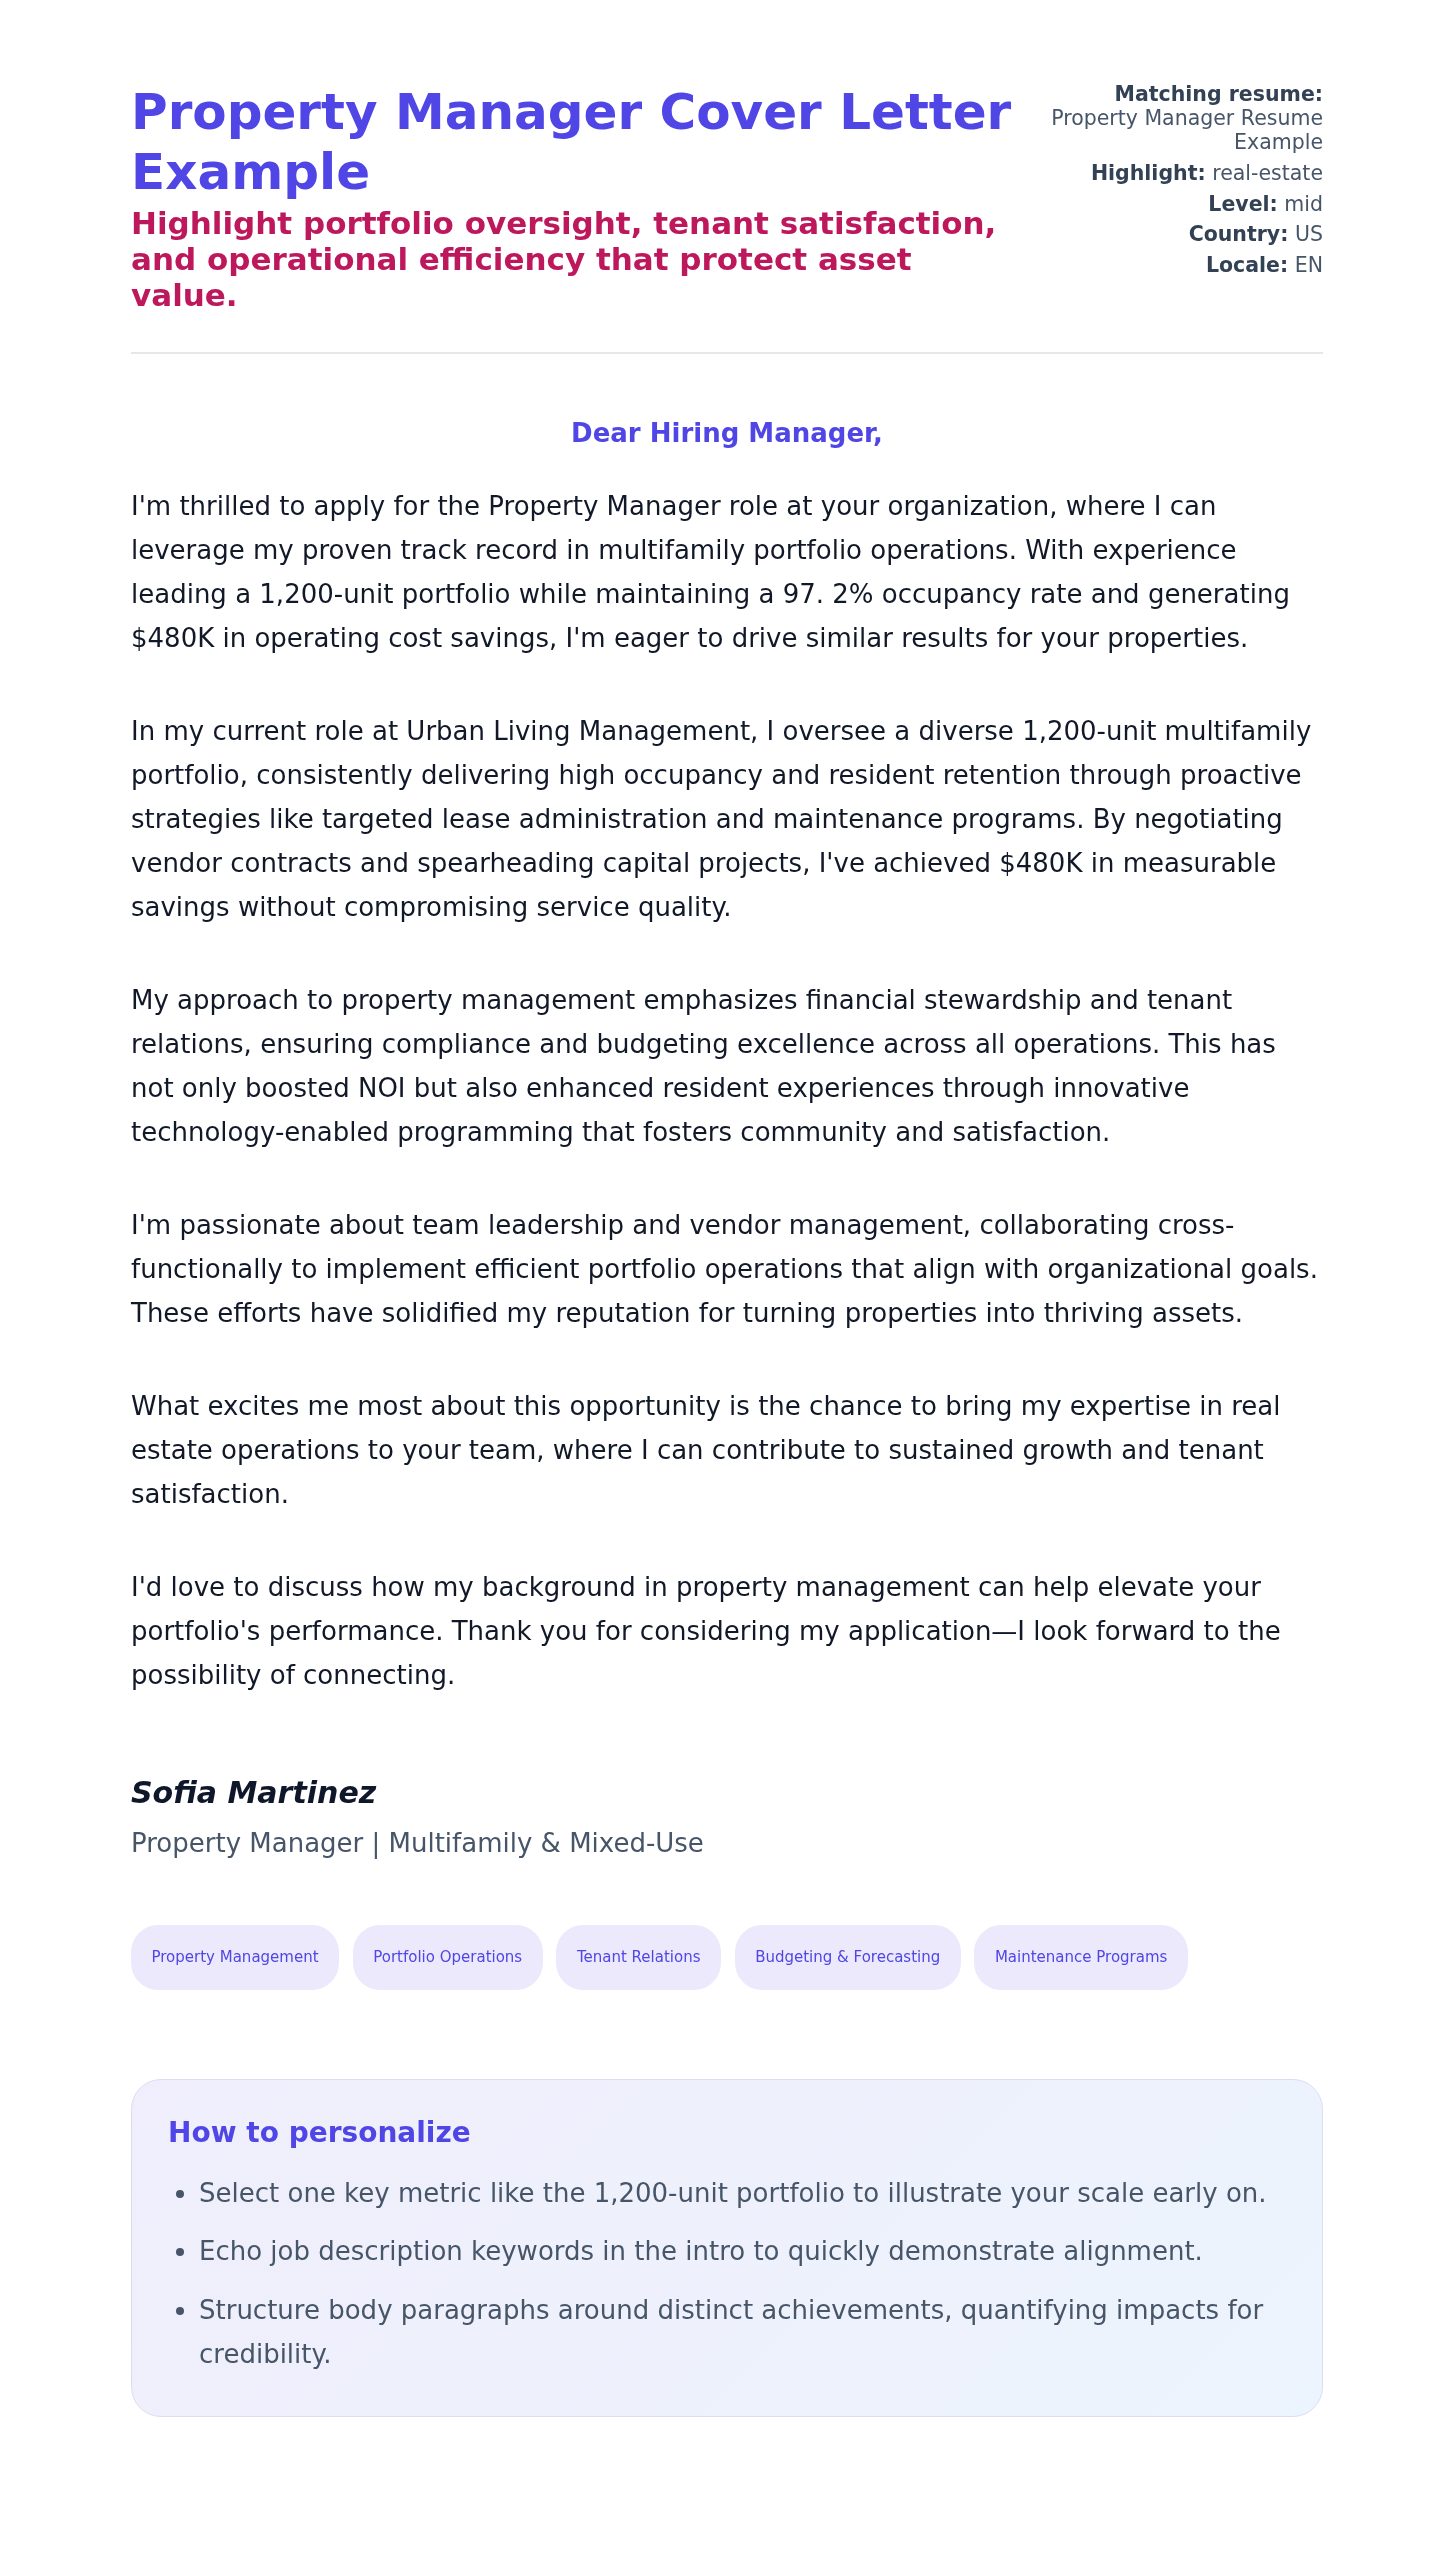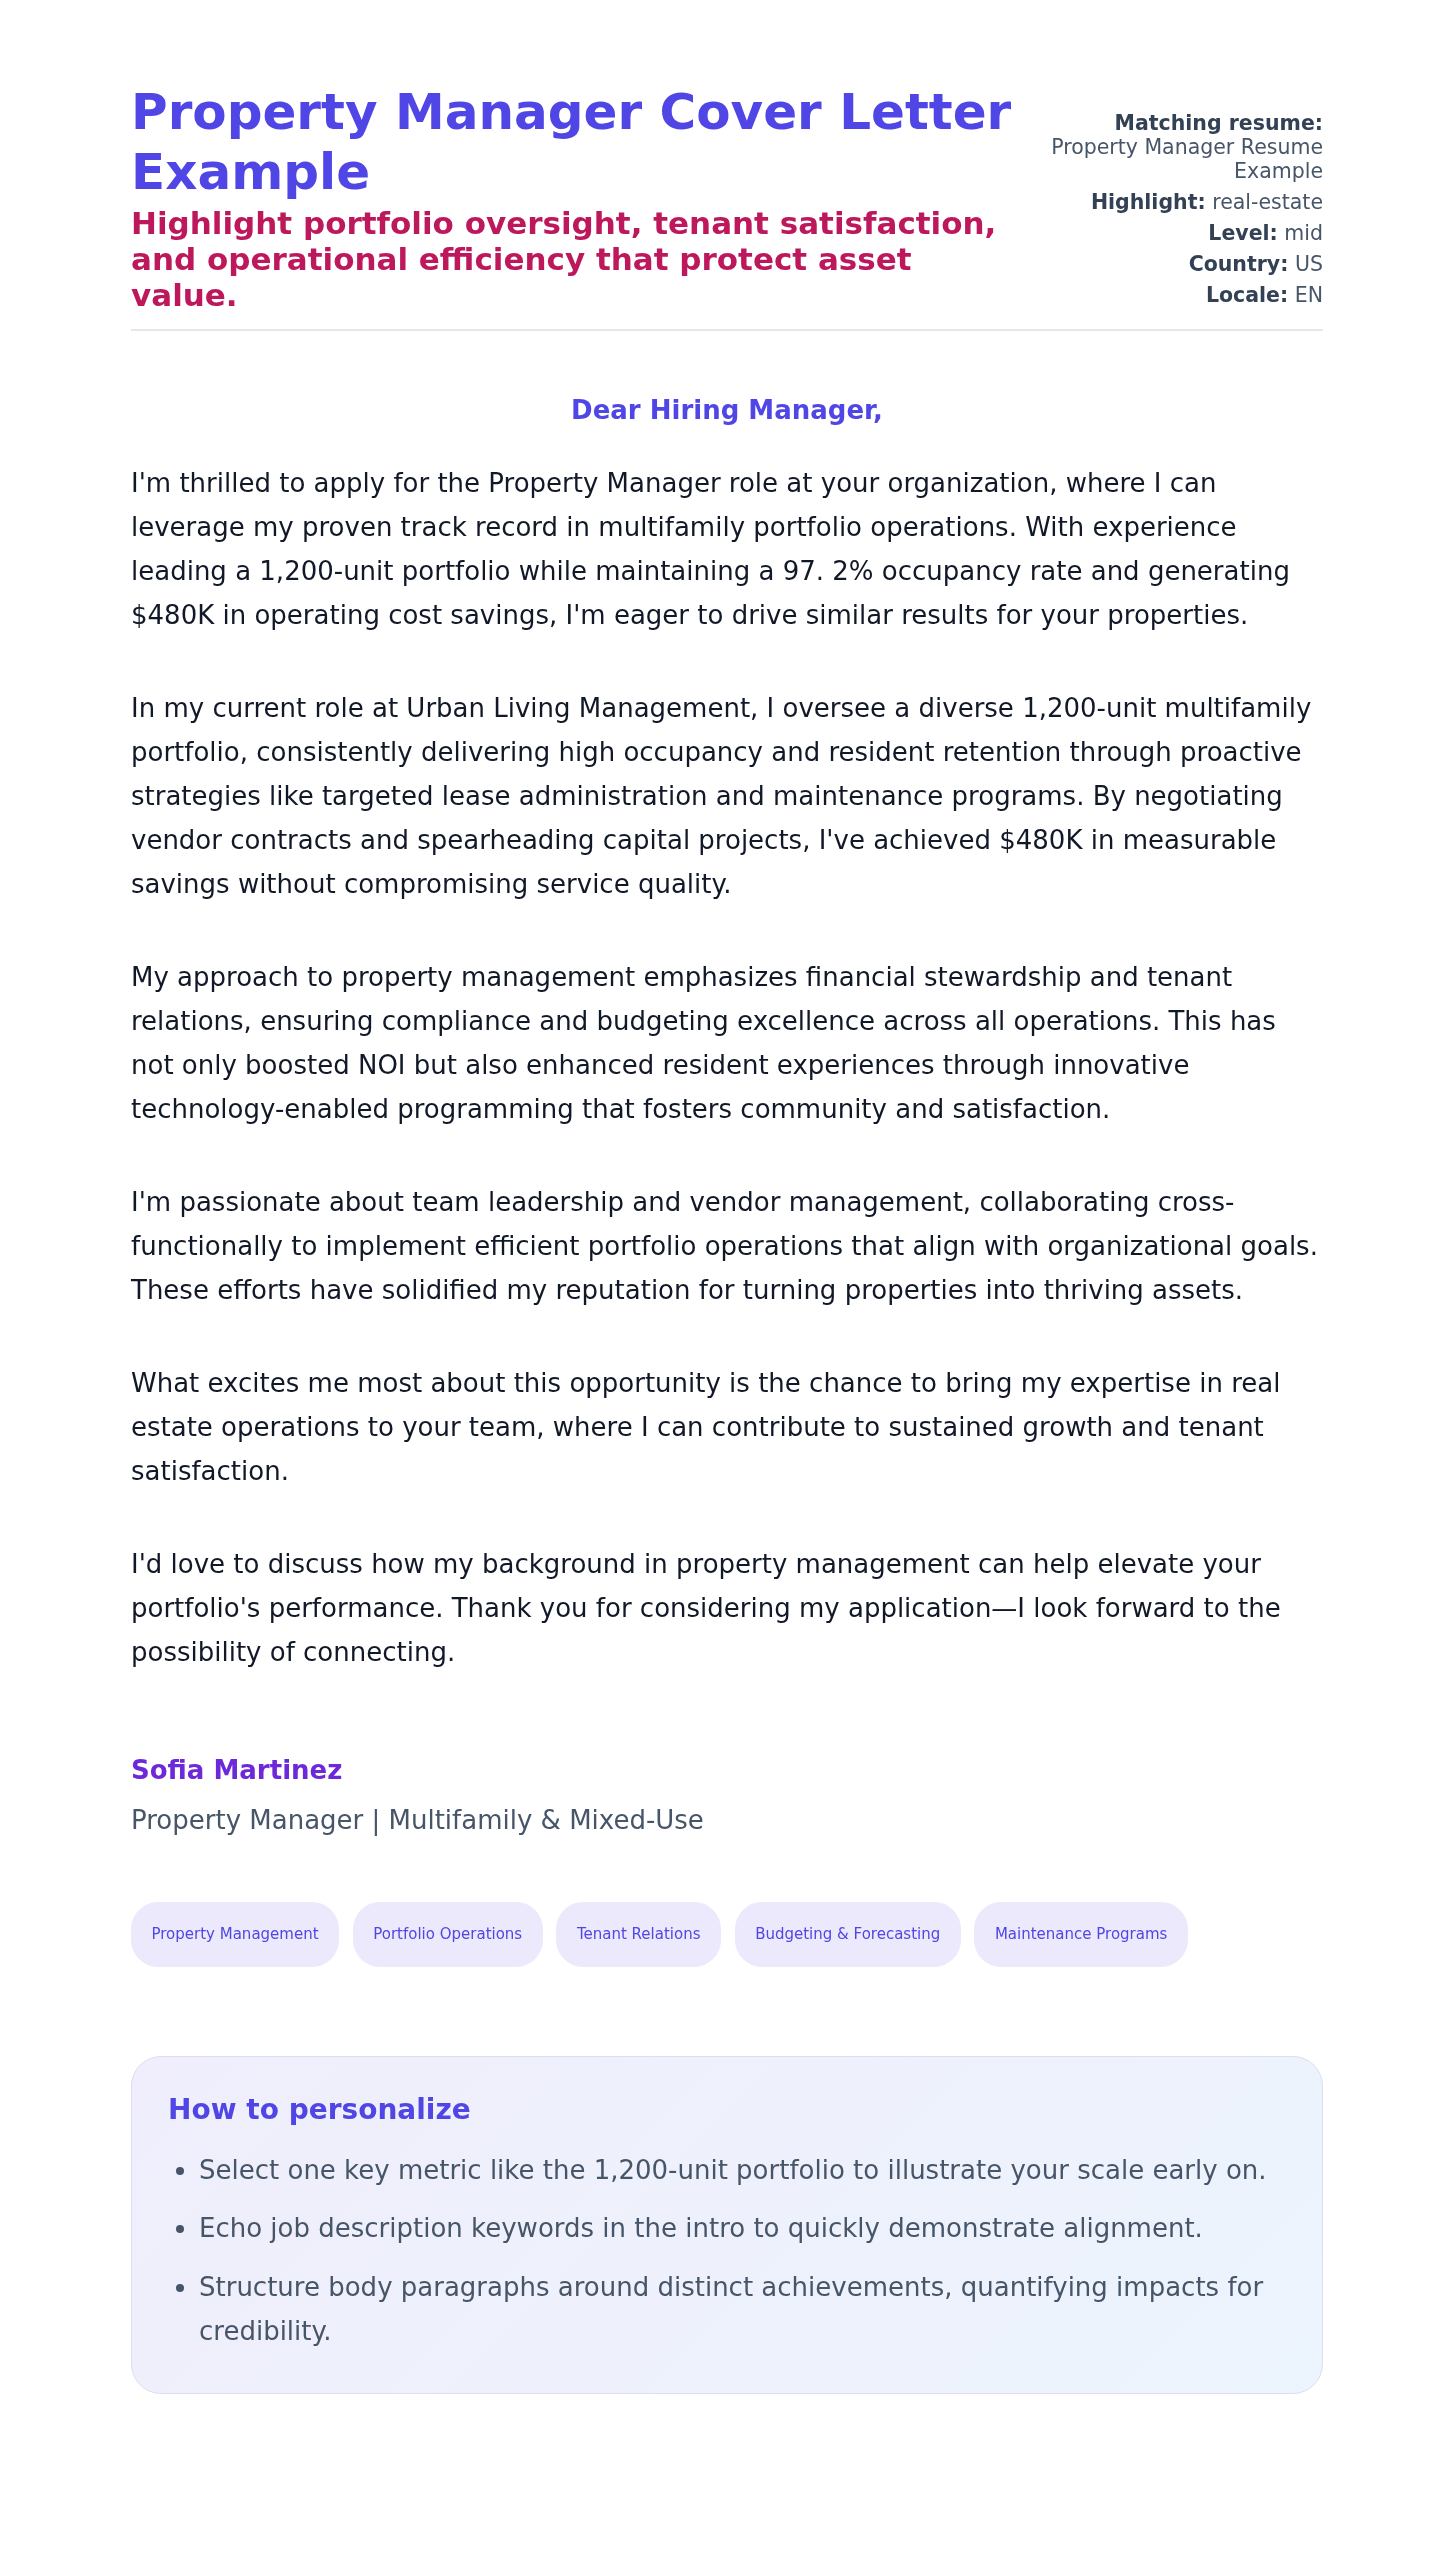--- a/index.html
+++ b/index.html
@@ -14,22 +14,22 @@
       margin: 0 auto;
       width: 1192px;
       padding-top: 82px;
       box-sizing: content-box;
       padding-left: 131px;
       padding-right: 131px;
     }
     .header {
       display: flex;
       justify-content: space-between;
-      align-items: flex-end;
-      padding-bottom: 16px;
+      align-items: flex-start;
+      padding-bottom: 39px;
       border-bottom: 2.6px solid #e5e7eb;
     }
     .header-left { width: 881px; }
     .title {
       margin: 0;
       font-size: 50px;
       line-height: 60px;
       font-weight: 700;
       color: #4f46e5;
     }
@@ -61,24 +61,25 @@
     }
     .body p {
       margin: 34px 0 0 0;
       font-size: 26px;
       line-height: 44px;
       color: #111827;
     }
     .body p + p { margin-top: 49px; }
     .signature { margin-top: 79px; }
     .sig-name {
-      font-size: 26px;
+      font-size: 30px;
       line-height: 34px;
       font-weight: 700;
-      color: #6d28d9;
+      color: #0f172a;
+      font-style: italic;
     }
     .sig-title {
       margin-top: 15.4px;
       font-size: 26px;
       line-height: 34px;
       color: #475569;
     }
     .tags {
       margin-top: 65px;
       display: flex;

